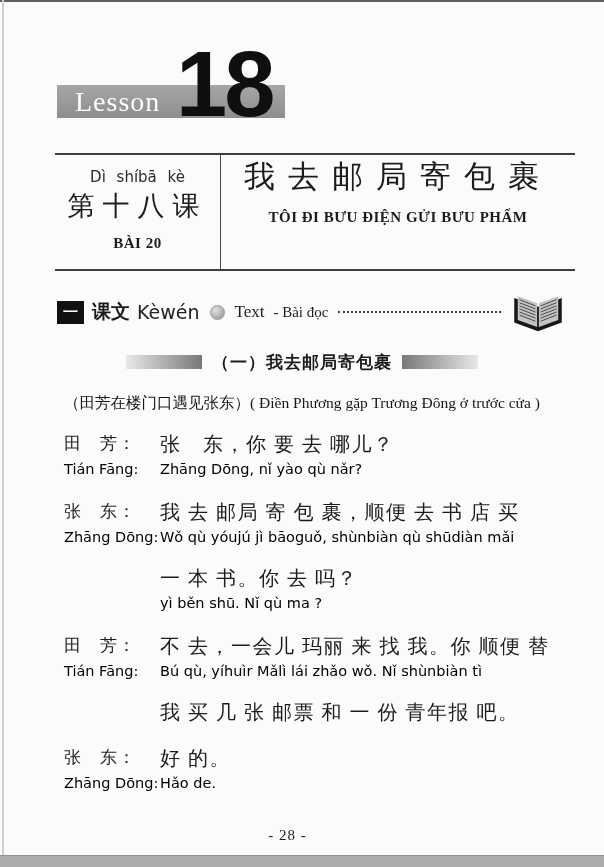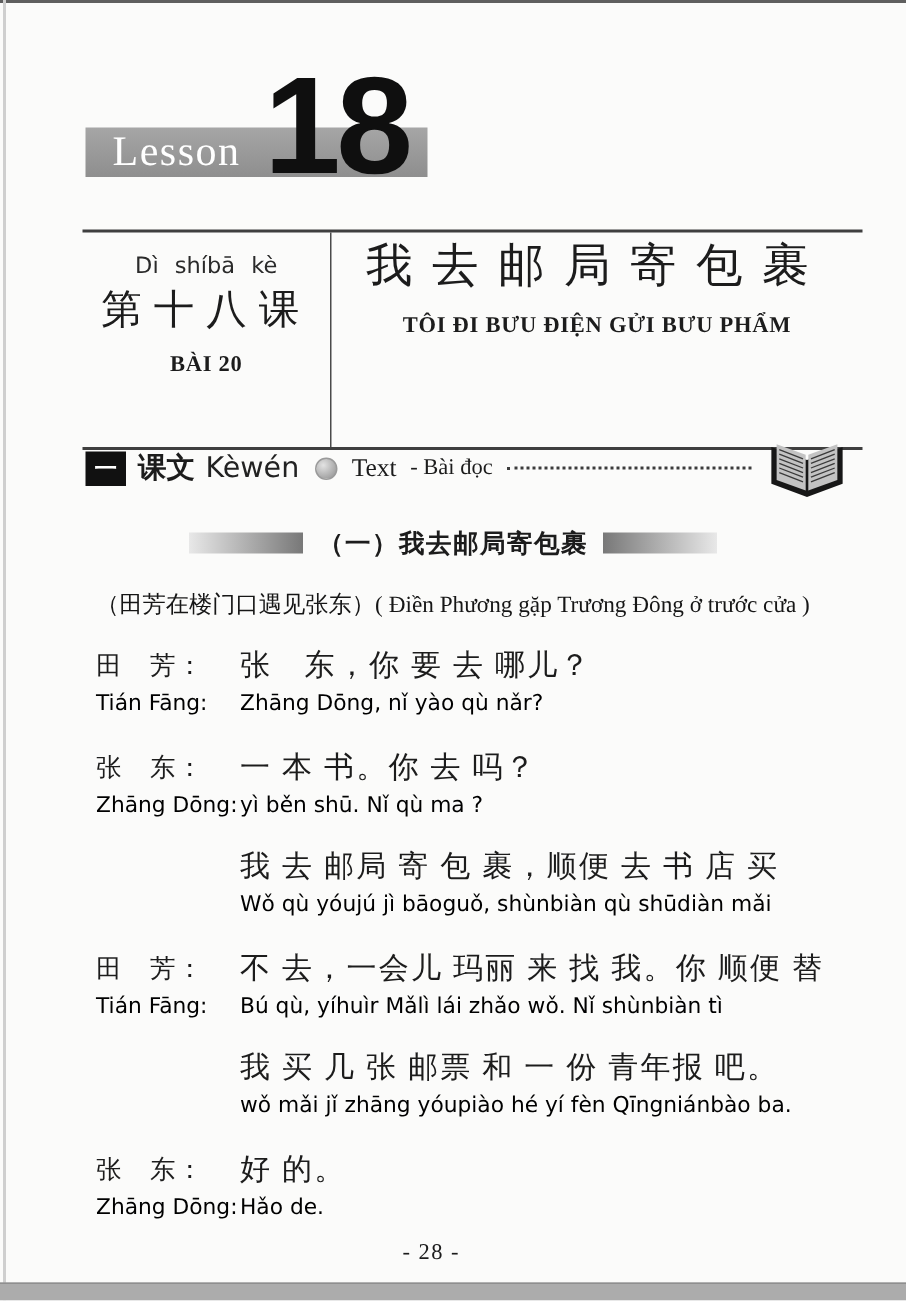--- a/index.html
+++ b/index.html
@@ -26,21 +26,21 @@
     font-size:28px;letter-spacing:1px;font-family:"Liberation Serif",serif;
   }
   .lesson-number{
     position:absolute;left:176px;top:42px;
     font-family:"Liberation Sans",sans-serif;font-weight:700;
     font-size:92px;line-height:0.92;color:#0f0f0f;letter-spacing:-3px;
   }
 
   
   .title-table{
-    position:absolute;left:55px;top:153px;width:520px;height:147px;
+    position:absolute;left:55px;top:153px;width:520px;height:118px;
     border-top:2px solid #3f3f3f;border-bottom:2px solid #3f3f3f;
     display:flex;box-sizing:border-box;
   }
   .tt-cell{display:flex;flex-direction:column;align-items:center;box-sizing:border-box;}
   .tt-left{width:166px;border-right:1px solid #4a4a4a;}
   .tt-right{flex:1;}
   .tt-pinyin{font-family:"DejaVu Sans",sans-serif;font-size:15px;color:#2a2a2a;margin-top:13px;word-spacing:6px;}
   .tt-right .tt-pinyin{font-size:16px;margin-top:10px;word-spacing:13px;}
   .tt-hanzi{font-size:27px;letter-spacing:8px;margin-top:2px;white-space:nowrap;}
   .tt-right .tt-hanzi{font-size:31px;letter-spacing:13px;margin-top:1px;}
@@ -187,43 +187,42 @@
       </div>
     </div>
 
     <div class="dlg-block">
       <div class="dlg-speaker">
         <div class="hz">张　东：</div>
         <div class="py">Zhāng Dōng:</div>
       </div>
       <div class="dlg-content">
         <div class="pair">
+          <div class="hz">我 去 邮局 寄 包 裹，顺便 去 书 店 买</div>
+          <div class="py">Wǒ  qù  yóujú   jì   bāoguǒ,  shùnbiàn  qù  shūdiàn mǎi</div>
+        </div>
+        <div class="pair">
           <div class="hz">一 本 书。你 去 吗？</div>
           <div class="py">yì  běn shū.   Nǐ   qù  ma ?</div>
         </div>
-        <div class="pair">
-          <div class="hz">我 去 邮局 寄 包 裹，顺便 去 书 店 买</div>
-          <div class="py">Wǒ  qù  yóujú   jì   bāoguǒ,  shùnbiàn  qù  shūdiàn mǎi</div>
-        </div>
       </div>
     </div>
 
     <div class="dlg-block">
       <div class="dlg-speaker">
         <div class="hz">田　芳：</div>
         <div class="py">Tián Fāng:</div>
       </div>
       <div class="dlg-content">
         <div class="pair">
           <div class="hz">不 去，一会儿 玛丽 来 找 我。你 顺便 替</div>
           <div class="py">Bú qù,    yíhuìr     Mǎlì   lái  zhǎo wǒ.   Nǐ  shùnbiàn  tì</div>
         </div>
         <div class="pair">
           <div class="hz">我 买 几 张  邮票 和 一 份  青年报  吧。</div>
-          <div class="py">wǒ mǎi  jǐ   zhāng yóupiào  hé   yí   fèn Qīngniánbào  ba.</div>
         </div>
       </div>
     </div>
 
     <div class="dlg-block">
       <div class="dlg-speaker">
         <div class="hz">张　东：</div>
         <div class="py">Zhāng Dōng:</div>
       </div>
       <div class="dlg-content">

